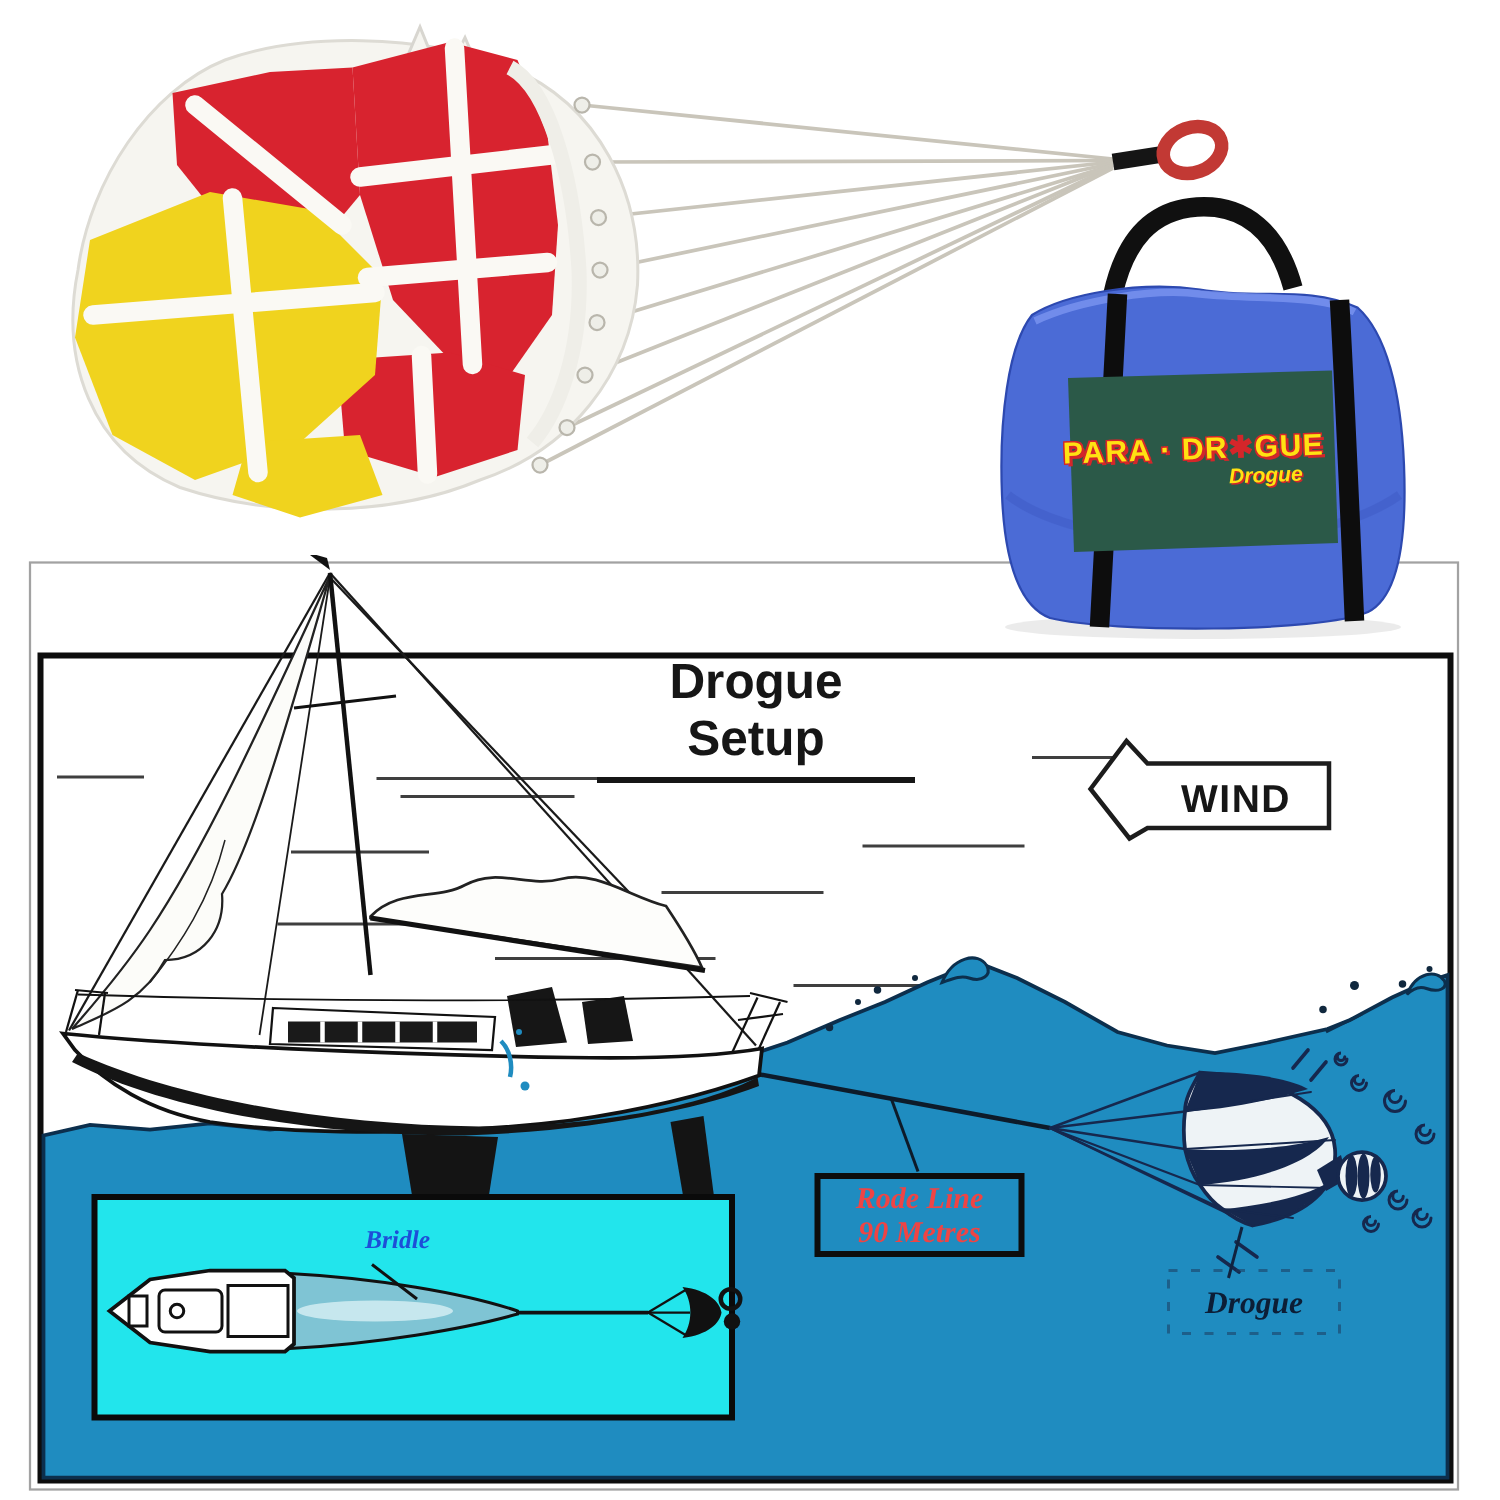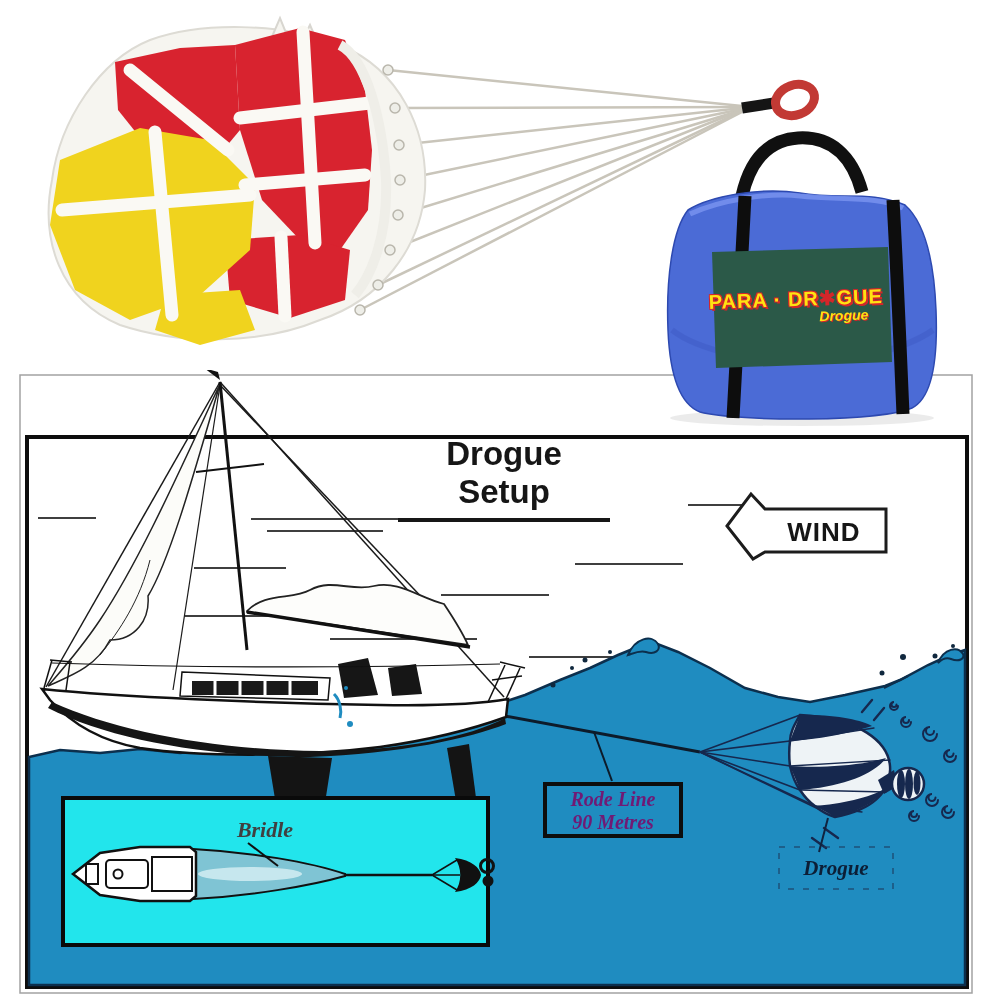--- a/index.html
+++ b/index.html
@@ -8,27 +8,27 @@
   svg{position:absolute;left:0;top:0;}
   .overlay{position:absolute;z-index:30;}
   
   .title{left:398px;top:435px;width:212px;text-align:center;font-size:33px;font-weight:700;
          color:var(--ink,#161616);border-bottom:4px solid var(--ink,#161616);
          padding-bottom:7px;letter-spacing:0px;}
   .wind{left:764px;top:517px;width:120px;text-align:center;font-size:26px;font-weight:700;
         color:var(--ink,#161616);letter-spacing:1px;}
   .rodebox{left:543px;top:782px;width:132px;height:46px;border:4px solid #0d0d0d;
            text-align:center;font-family:"Liberation Serif",serif;font-style:italic;
-           font-weight:700;font-size:20px;line-height:23px;color:#701a75;padding-top:2px;}
+           font-weight:700;font-size:20px;line-height:23px;color:#ef4444;padding-top:2px;}
   .droguelabel{left:779px;top:856px;width:114px;text-align:center;
            font-family:"Liberation Serif",serif;font-style:italic;font-weight:700;
            font-size:21px;color:#0c1e36;}
   .bridlelabel{left:220px;top:817px;width:90px;text-align:center;
            font-family:"Liberation Serif",serif;font-style:italic;font-weight:700;
-           font-size:22px;color:#404040;}
+           font-size:17px;color:#1d4ed8;}
   
   .bagtext{left:706px;top:287px;width:180px;text-align:center;transform:rotate(-2deg);z-index:40;}
   .brand1{font-size:20px;font-weight:800;letter-spacing:1px;color:var(--brandYellow,#FFE212);
           text-shadow:-1px -1px 0 var(--brandRed,#D4262A),1px -1px 0 var(--brandRed,#D4262A),
           -1px 1px 0 var(--brandRed,#D4262A),2px 2px 0 var(--brandRed,#D4262A);}
   .brandstar{color:var(--brandRed,#D4262A);text-shadow:none;font-size:20px;}
   .brand2{margin-top:-2px;margin-right:18px;text-align:right;font-size:14px;font-weight:700;
           font-style:italic;color:var(--brandYellow,#FFE212);
           text-shadow:1px 1px 0 var(--brandRed,#D4262A);}
 </style>

